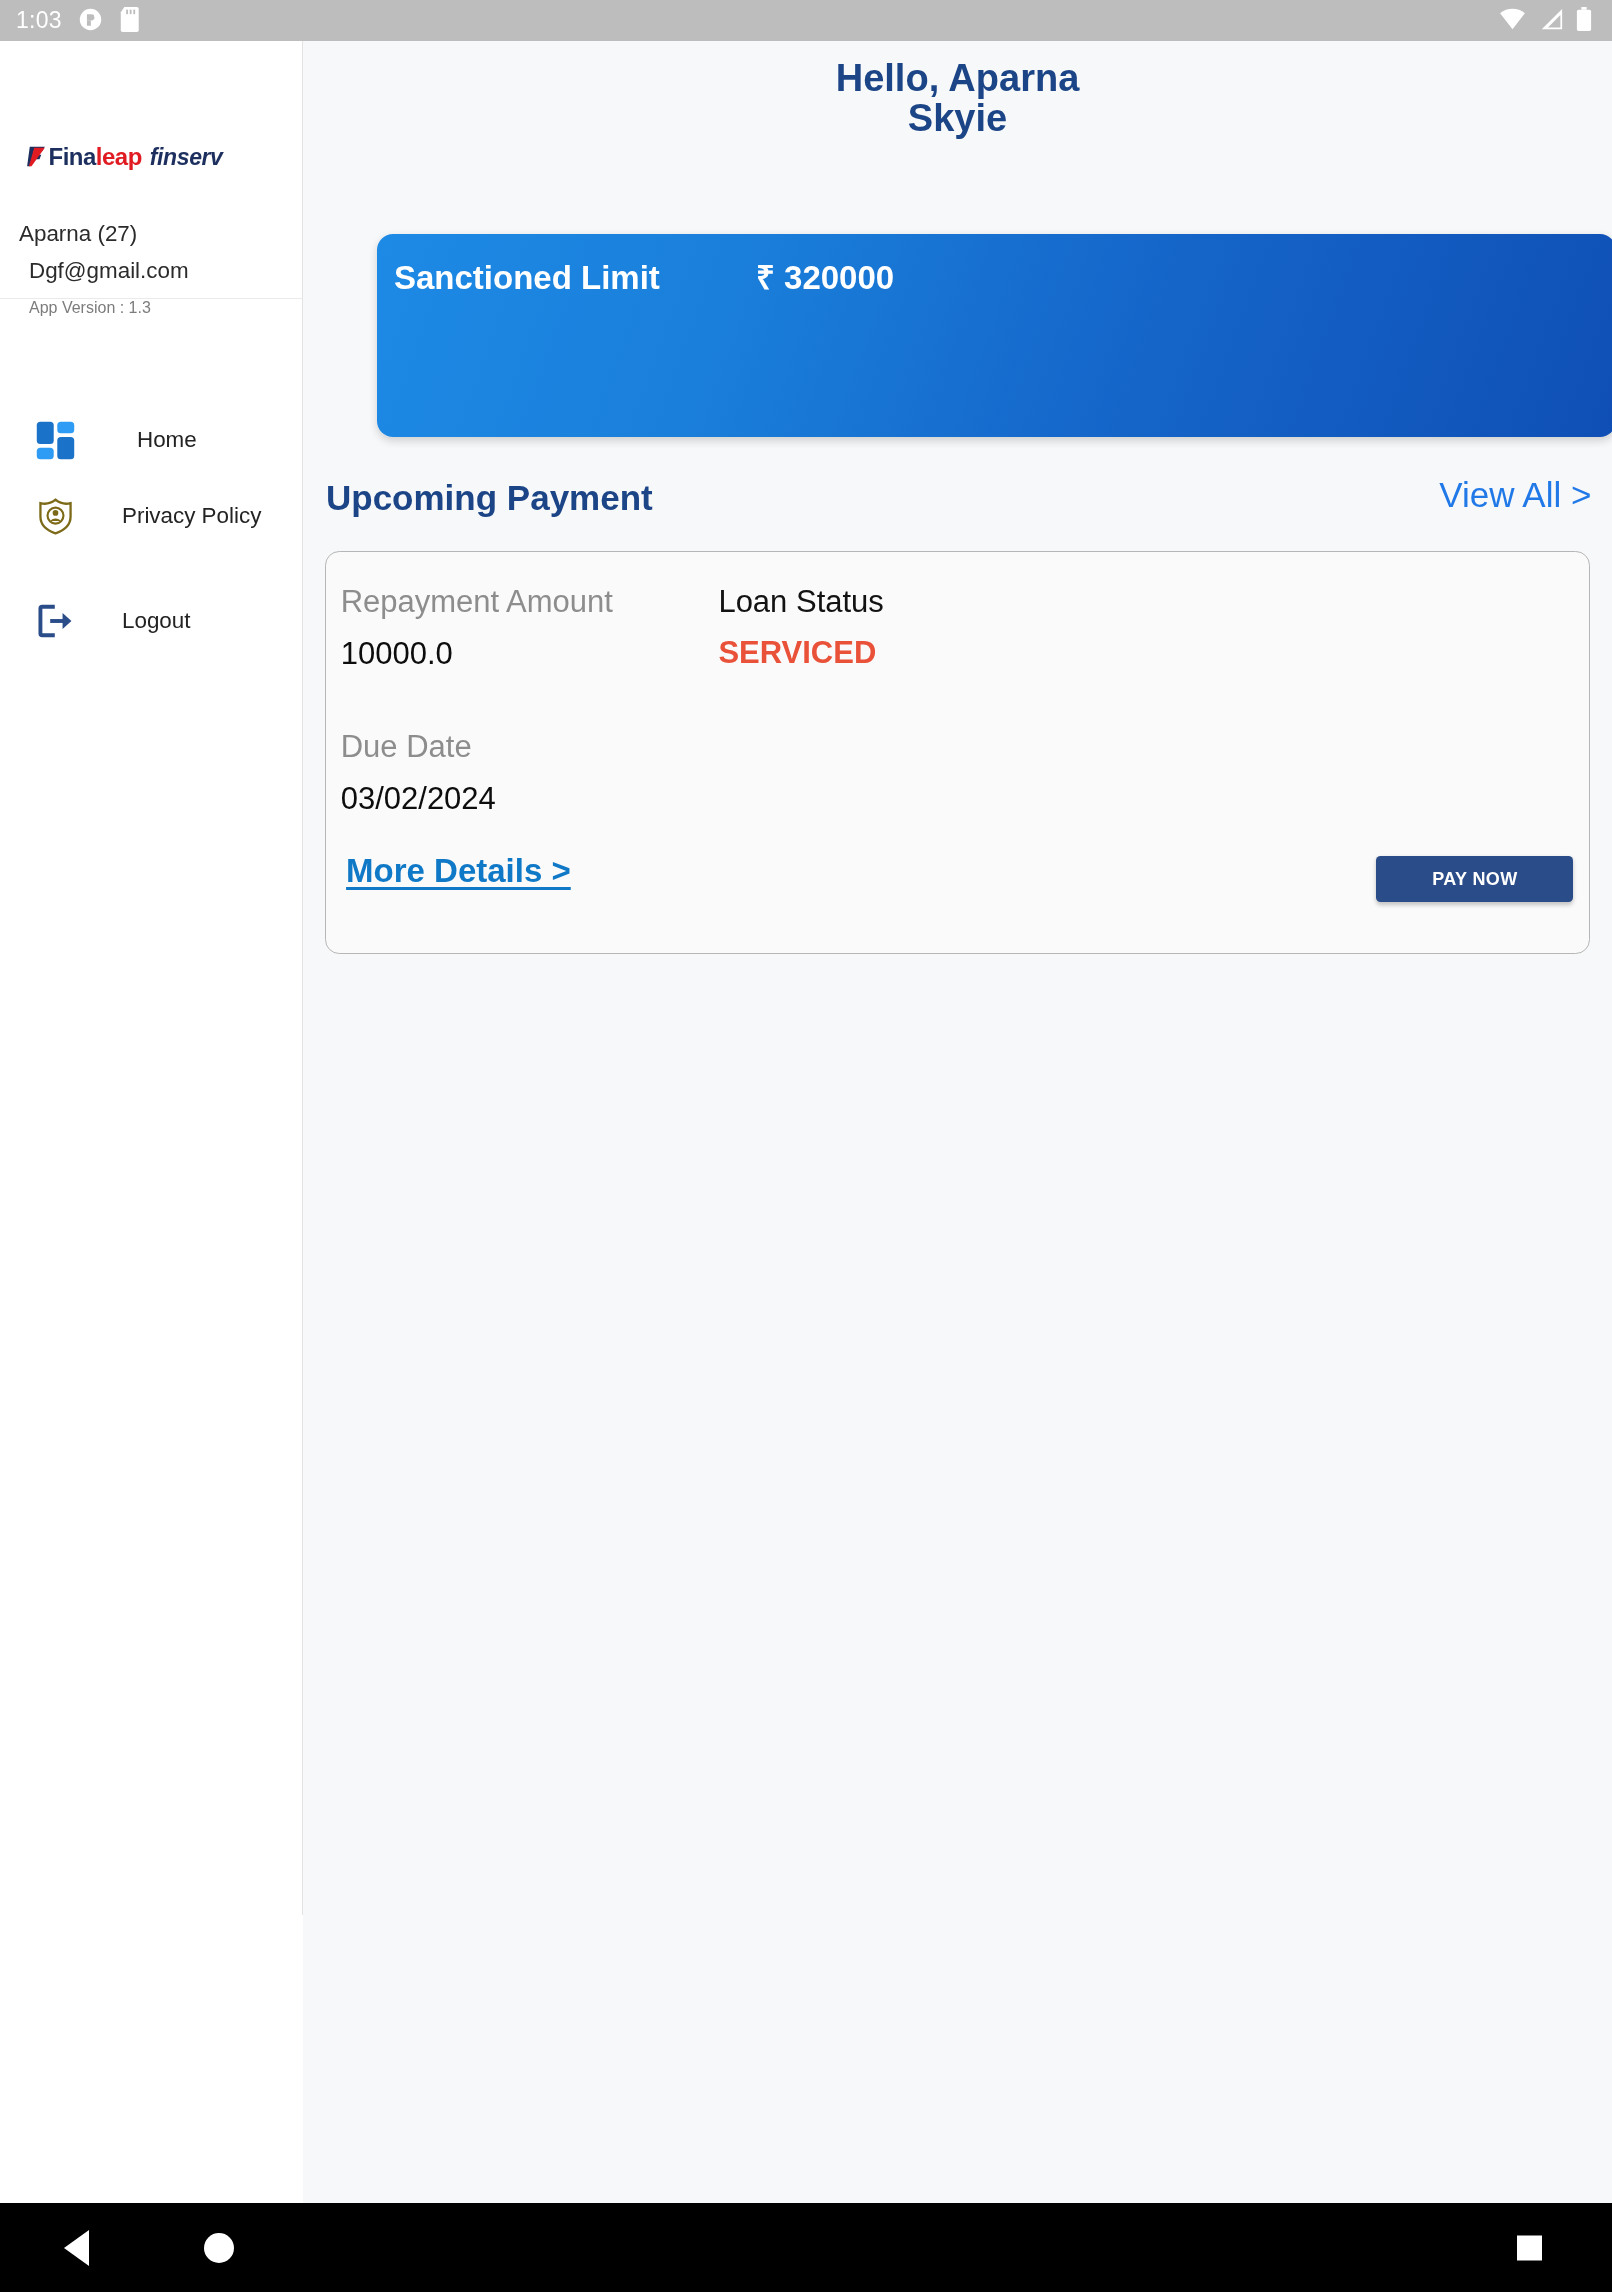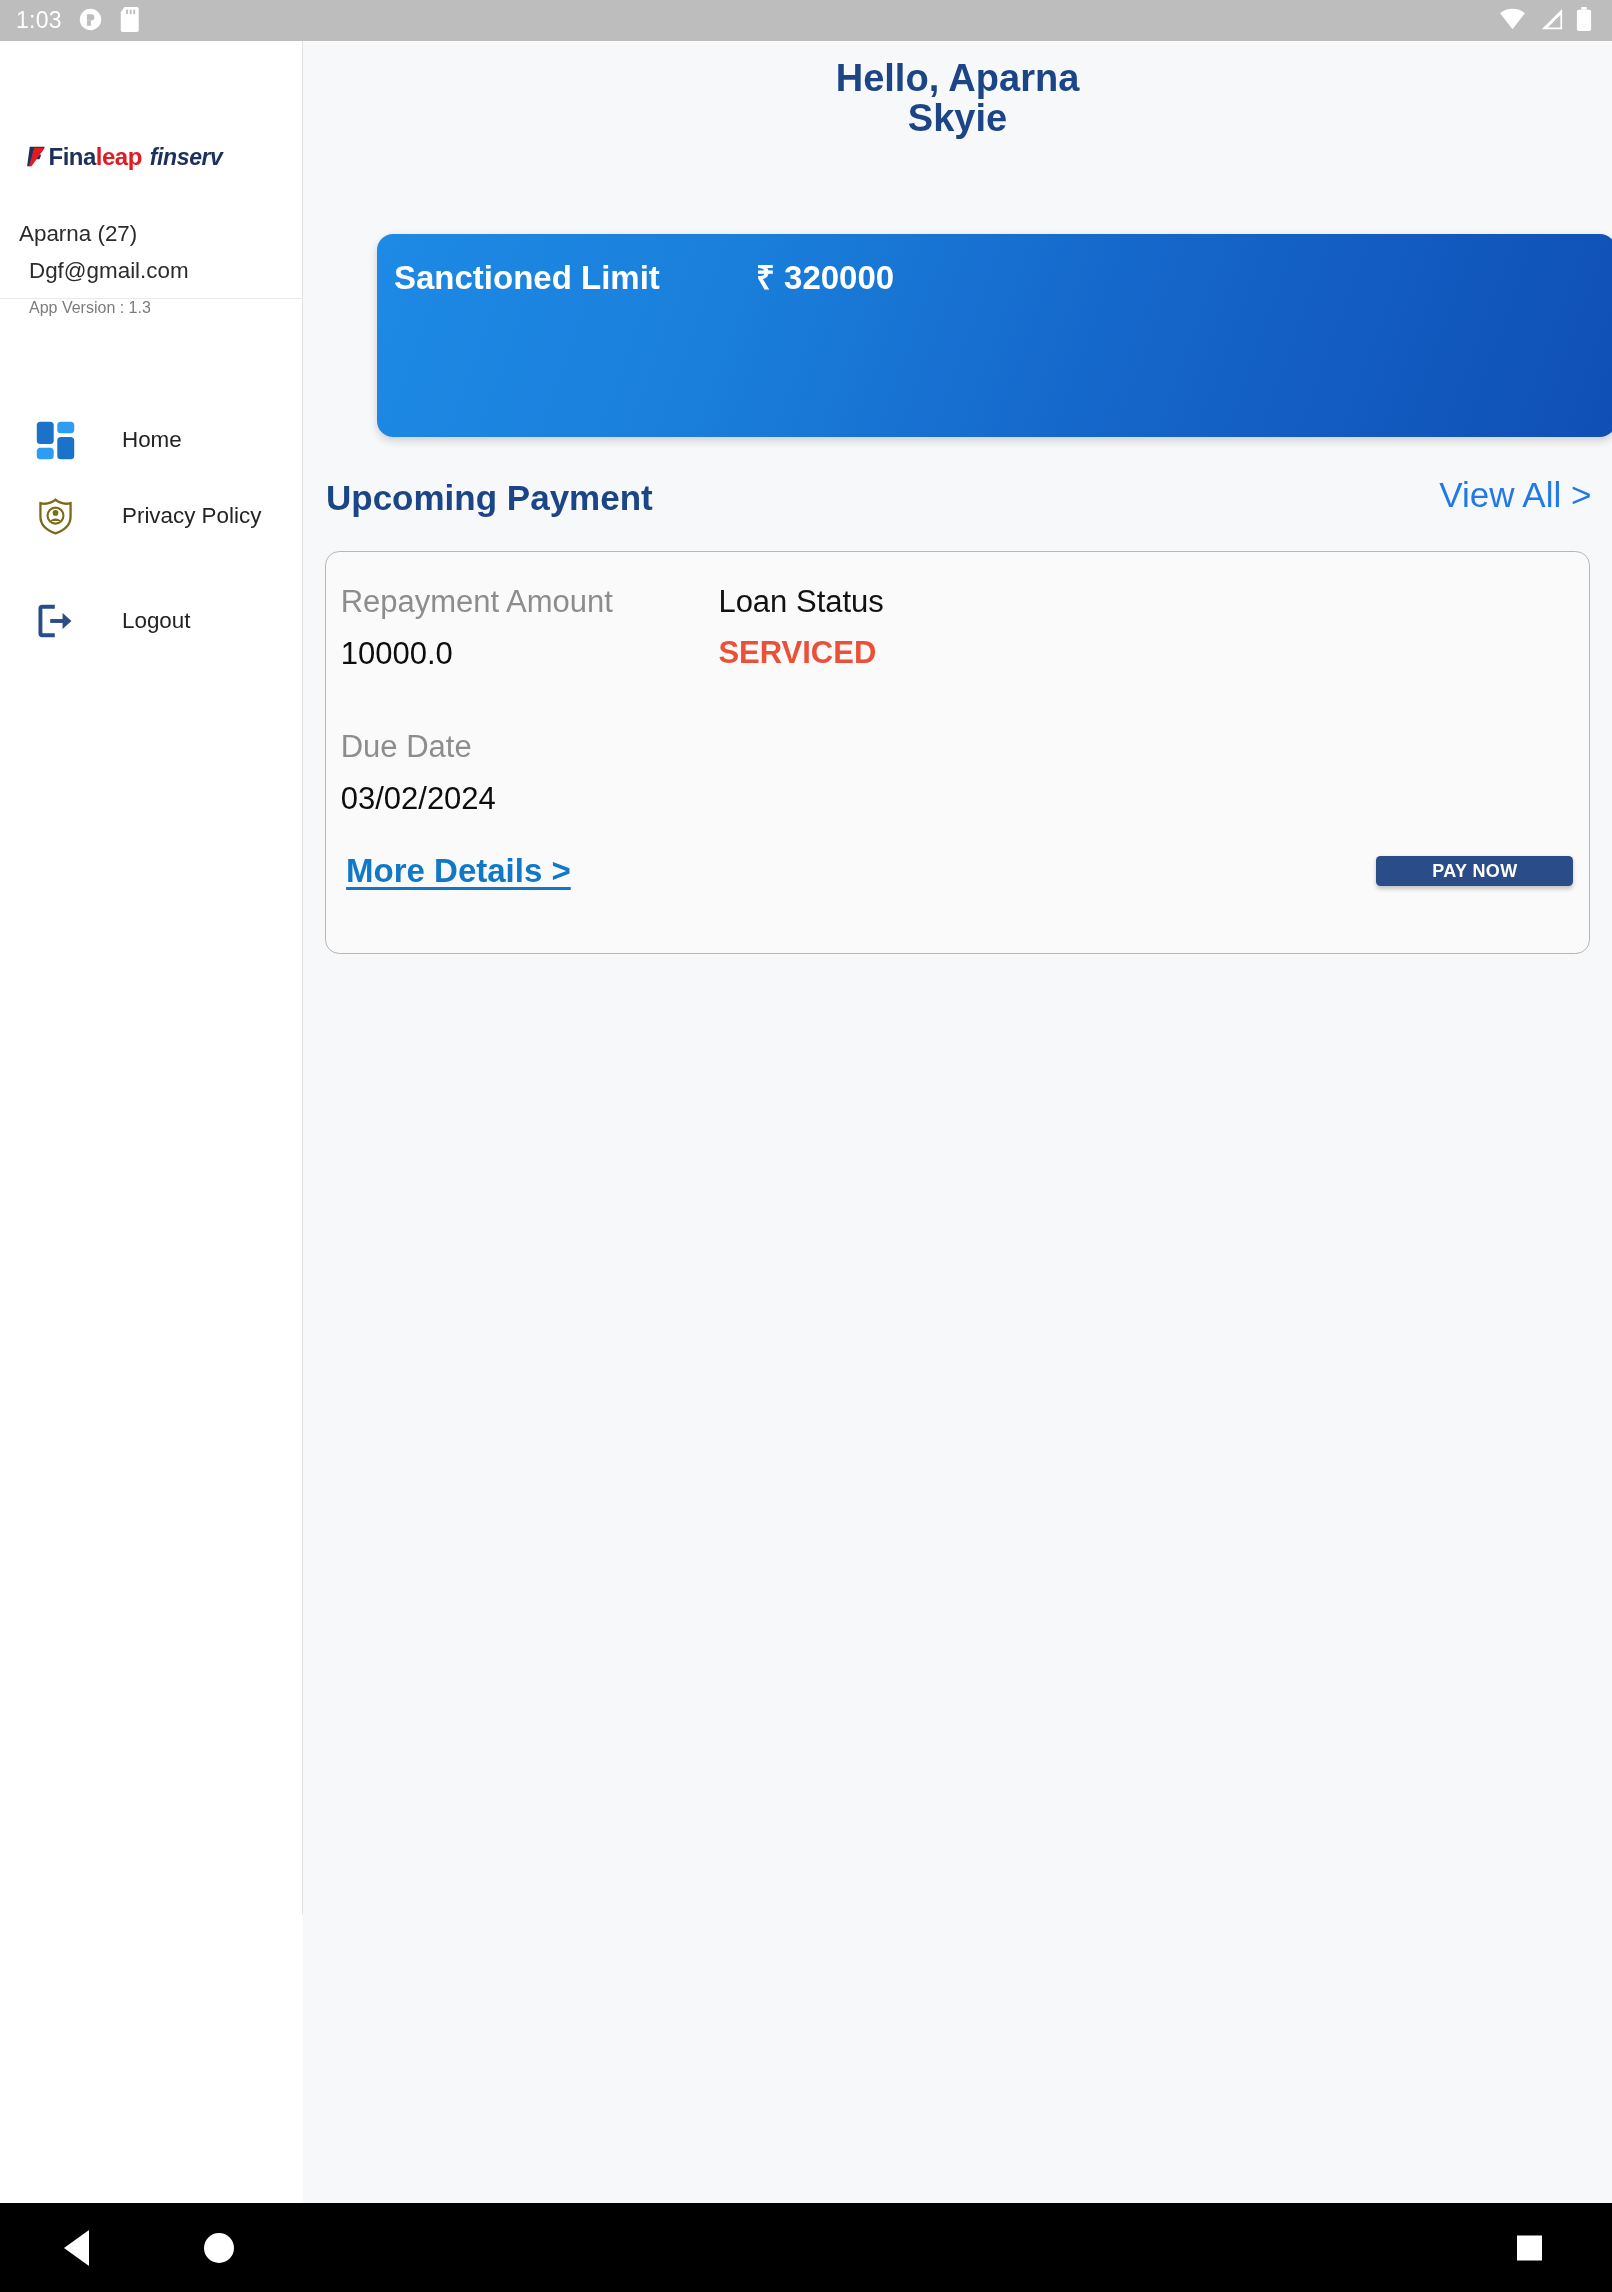--- a/index.html
+++ b/index.html
@@ -146,21 +146,21 @@
     display: flex;
     align-items: center;
     justify-content: center;
   }
   .nav-label {
     margin-left: 45px;
     font-size: 22.4px;
     color: #232323;
     line-height: 1.38;
   }
-  #nav-home     { top: 115px;  height: 50px; }
+  #nav-home     { top: 115px;  height: 50px; gap: 15px; }
   #nav-privacy  { top: 181px;  height: 70px; align-items: center; }
   #nav-logout   { top: 296px;  height: 50px; }
 
   
   #main {
     position: absolute;
     top: 41px; left: 303px;
     width: 1309px;
     height: 2162px;
     background: #f7f8f9;
@@ -303,21 +303,21 @@
     text-decoration: underline;
     text-underline-offset: 5.4px;
     text-decoration-thickness: 2.7px;
     line-height: 1;
     cursor: pointer;
   }
   #pay-now-button {
     position: absolute;
     top: 304px; right: 16px;
     width: 197px;
-    height: 30px;
+    height: 46px;
     background: #2a4c88;
     border: none;
     border-radius: 4.5px;
     color: #ffffff;
     font-family: "Liberation Sans", sans-serif;
     font-size: 18px;
     font-weight: 700;
     letter-spacing: 0.4px;
     cursor: pointer;
     box-shadow: 0 2.7px 4.5px rgba(0,0,0,0.22);

